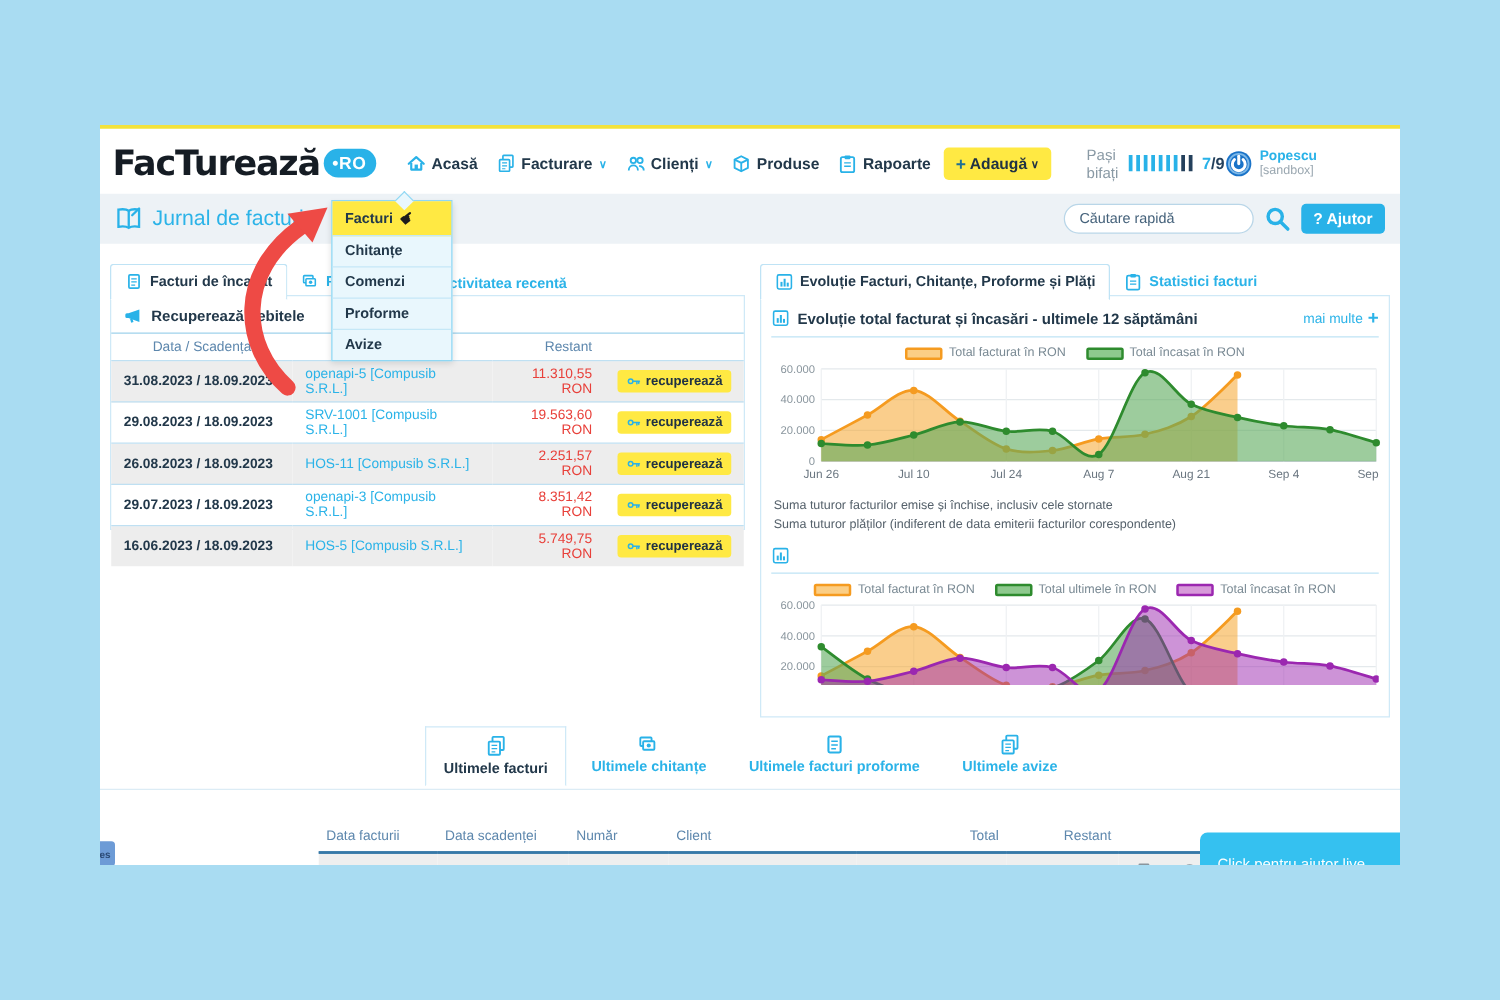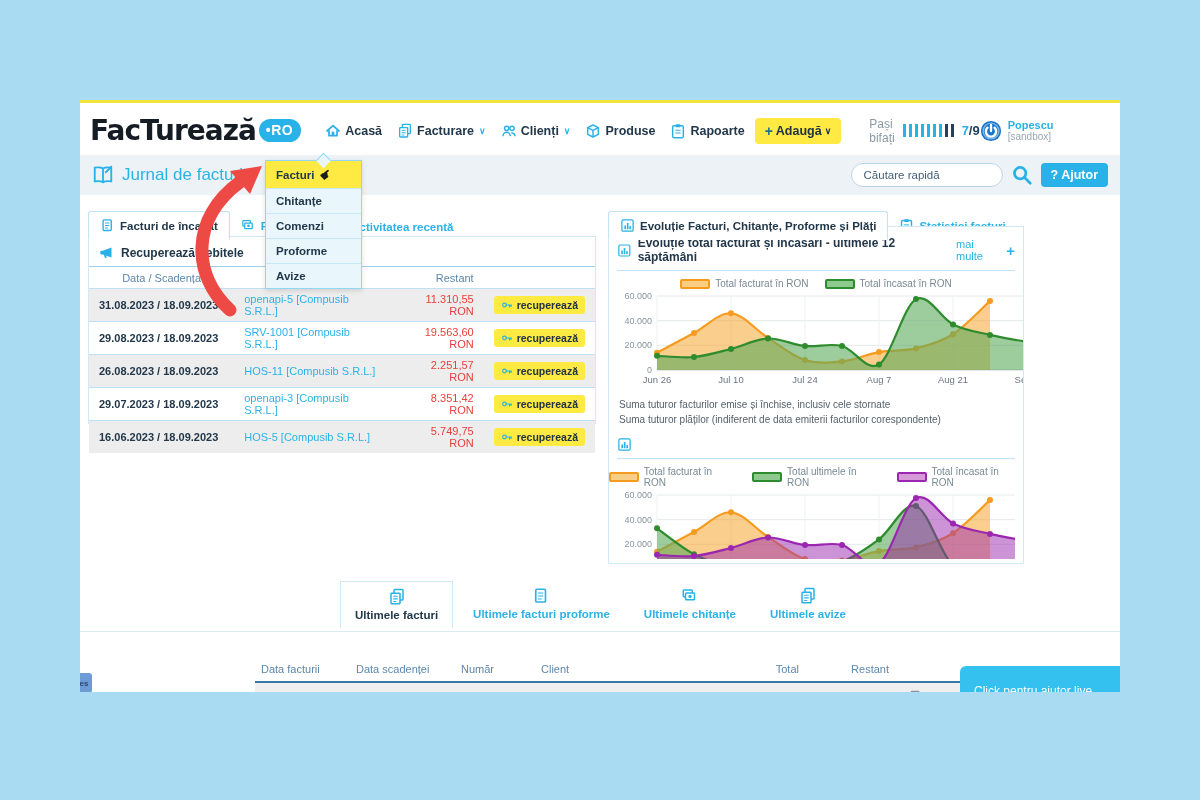--- a/index.html
+++ b/index.html
@@ -51,21 +51,21 @@
   table.debts th { text-align:center; color:#5d87ad; font-weight:normal; padding:5px 10px 4px; }
   table.debts th.r, table.debts td.r { text-align:right; }
   table.debts td { padding:4px 10px; border-top:1px solid #bfe0f2; }
   table.debts tr.odd td { background:#ededed; }
   .d-date { color:#22384a; font-weight:bold; }
   .d-link { color:#2bb3e8; text-decoration:none; cursor:pointer; }
   .d-amt { color:#e8403a; }
   .btn-recover { display:inline-flex; align-items:center; gap:4px; background:#ffe943; border:none; border-radius:3px; padding:3px 7px; font-size:10.5px; font-weight:bold; color:#203243; cursor:pointer; font-family:inherit; }
 
   
-  .right-panel { position:absolute; left:528px; top:123px; width:416px; height:338px; background:#fff; border:1px solid #cfe9f7; overflow:hidden; }
+  .right-panel { position:absolute; left:528px; top:133px; width:504px; height:338px; background:#fff; border:1px solid #cfe9f7; overflow:hidden; }
   .rp-sec-head { display:flex; align-items:center; gap:6px; margin:9px 8px 0; padding-bottom:6px; border-bottom:1px solid #bfe3f5; font-size:12px; font-weight:bold; color:#22384a; }
   .rp-more { margin-left:auto; font-weight:normal; font-size:11px; color:#2bb3e8; cursor:pointer; display:flex; align-items:center; gap:4px; }
   .rp-more b { font-size:15px; font-weight:bold; }
   .legend { display:flex; justify-content:center; gap:16px; align-items:center; margin:7px 0 1px; }
   .lg-item { display:flex; align-items:center; gap:5px; font-size:10px; color:#7a8a94; }
   .lg-sw { width:30px; height:10px; border-radius:2px; border:2px solid; }
   .chartbox { margin:0 8px; }
   .chartbox.clip { height:70px; overflow:hidden; }
   .captions { margin:2px 10px 0; font-size:10px; color:#55616b; line-height:1.45; }
 
@@ -527,29 +527,29 @@
 
   <div class="bottom-tabs">
     <div class="btab active">
       <svg class="ic cyan" width="18" height="18">
           <use href="#ic-docs"></use>
         </svg>
       <span>Ultimele facturi</span>
     </div>
     <div class="btab">
       <svg class="ic cyan" width="18" height="18">
-          <use href="#ic-doc"></use>
-        </svg>
-      <span>Ultimele facturi proforme</span>
+          <use href="#ic-coins"></use>
+        </svg>
+      <span>Ultimele chitanțe</span>
     </div>
     <div class="btab">
       <svg class="ic cyan" width="18" height="18">
-          <use href="#ic-coins"></use>
-        </svg>
-      <span>Ultimele chitanțe</span>
+          <use href="#ic-doc"></use>
+        </svg>
+      <span>Ultimele facturi proforme</span>
     </div>
     <div class="btab">
       <svg class="ic cyan" width="18" height="18">
           <use href="#ic-docs"></use>
         </svg>
       <span>Ultimele avize</span>
     </div>
   </div>
 
 

